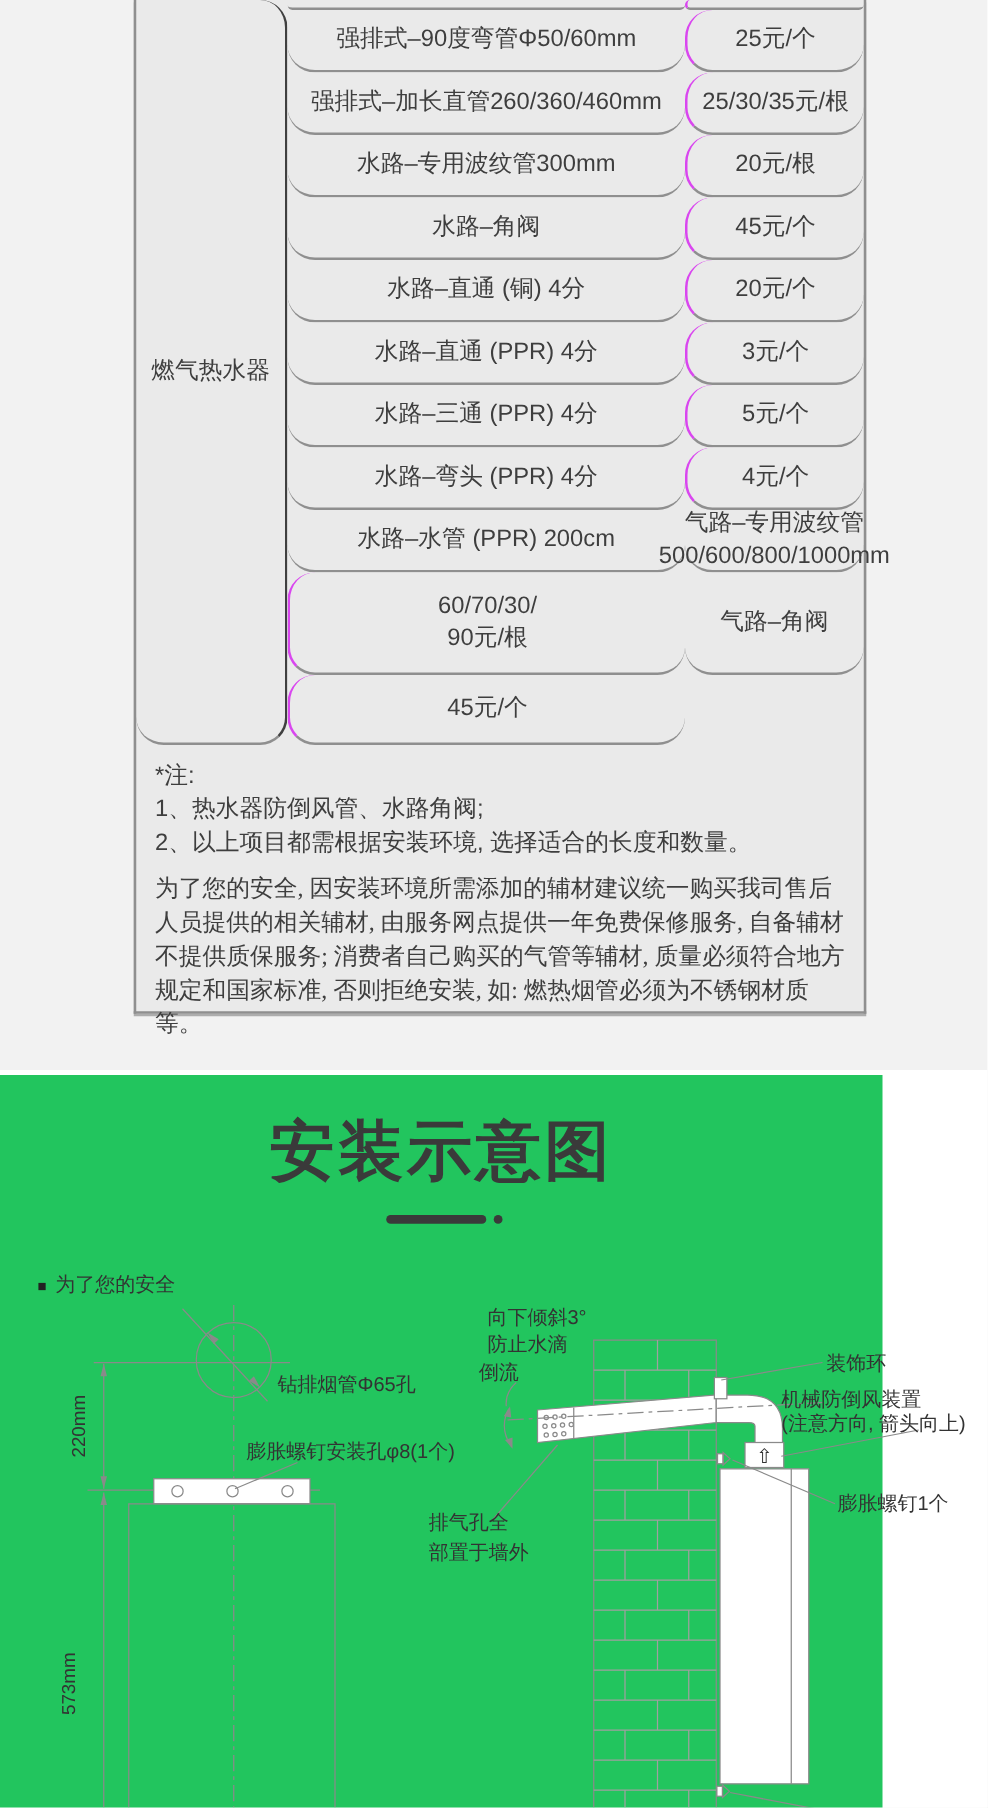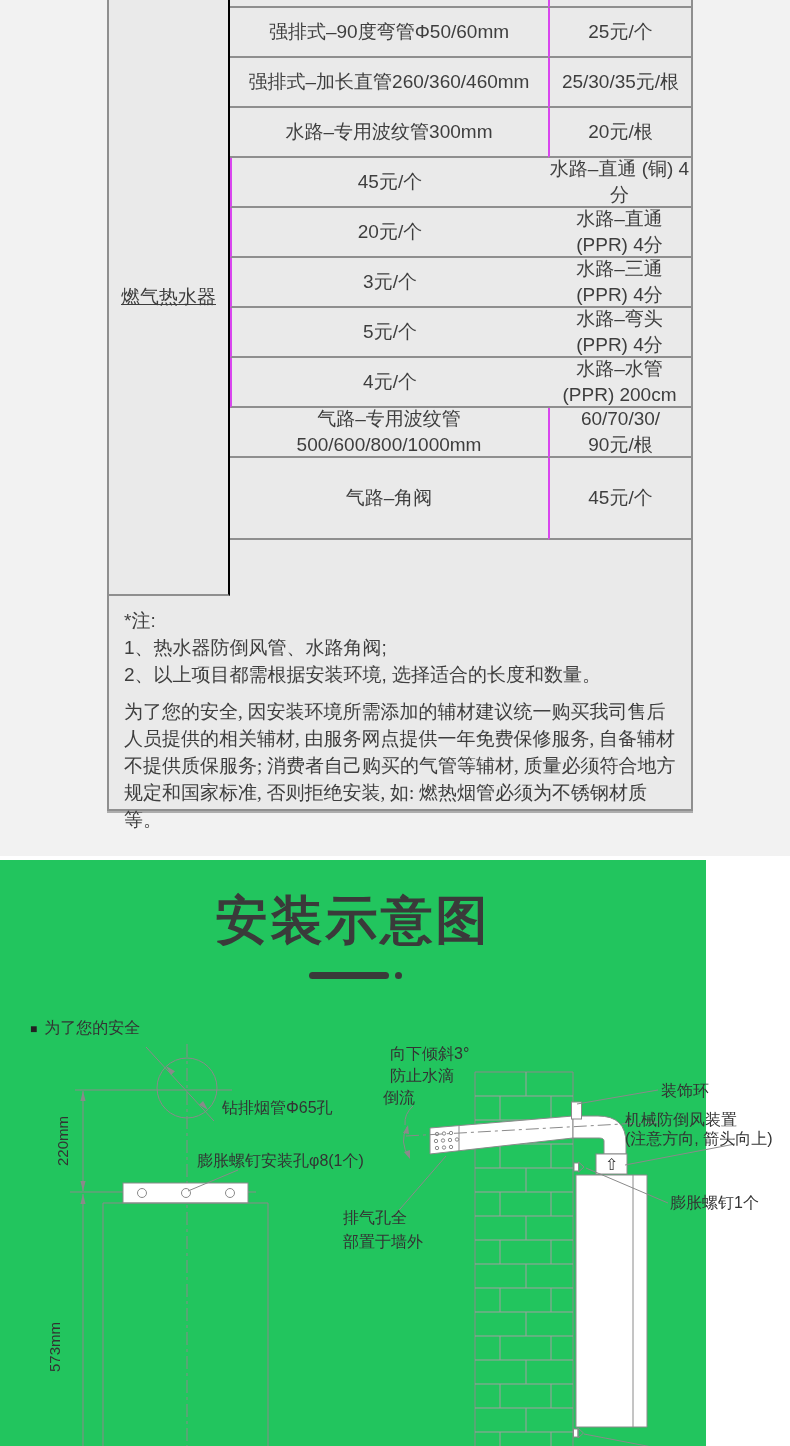--- a/index.html
+++ b/index.html
@@ -15,22 +15,23 @@
   }
   .pgrid {
     display:grid; width:100%; height:100%;
     grid-template-columns:121px 1fr 143px;
     grid-template-rows:8px repeat(9,50px) 82px 56px 1fr;
   }
   .cell {
     display:flex; align-items:center; justify-content:center; text-align:center;
     font-size:19px; color:#3e3e3e; white-space:pre-line; line-height:1.35;
     border-bottom:2px solid #8f8f8f;
-  }
-  .cat-cell { grid-column:1; grid-row:1 / 13; border-right:2px solid #000000;text-decoration:underline; }
+    border-radius:22px;
+  }
+  .cat-cell { grid-column:1; grid-row:1 / 13; border-right:2px solid #404040; }
   .price-cell { border-left:2px solid #d946ef; }
   .notes-cell {
     grid-column:1 / 4; grid-row:13; padding:12px 15px 10px 15px;
     font-size:19px; color:#3e3e3e; line-height:1.42; text-align:left;
   }
   .notes-cell p { margin:0; }
   .notes-cell .para { margin-top:10px;font-family:Liberation Serif, serif; }
 
   
   .white-section { position:absolute; left:0; top:860px; width:706px; height:590px; background:#22c55e; }
@@ -77,20 +78,21 @@
 
         <div class="cell">强排式–90度弯管Φ50/60mm</div>
         <div class="cell price-cell">25元/个</div>
 
         <div class="cell">强排式–加长直管260/360/460mm</div>
         <div class="cell price-cell">25/30/35元/根</div>
 
         <div class="cell">水路–专用波纹管300mm</div>
         <div class="cell price-cell">20元/根</div>
 
+        <div class="cell">水路–角阀</div>
         <div class="cell price-cell">45元/个</div>
 
         <div class="cell">水路–直通 (铜) 4分</div>
         <div class="cell price-cell">20元/个</div>
 
         <div class="cell">水路–直通 (PPR) 4分</div>
         <div class="cell price-cell">3元/个</div>
 
         <div class="cell">水路–三通 (PPR) 4分</div>
         <div class="cell price-cell">5元/个</div>

